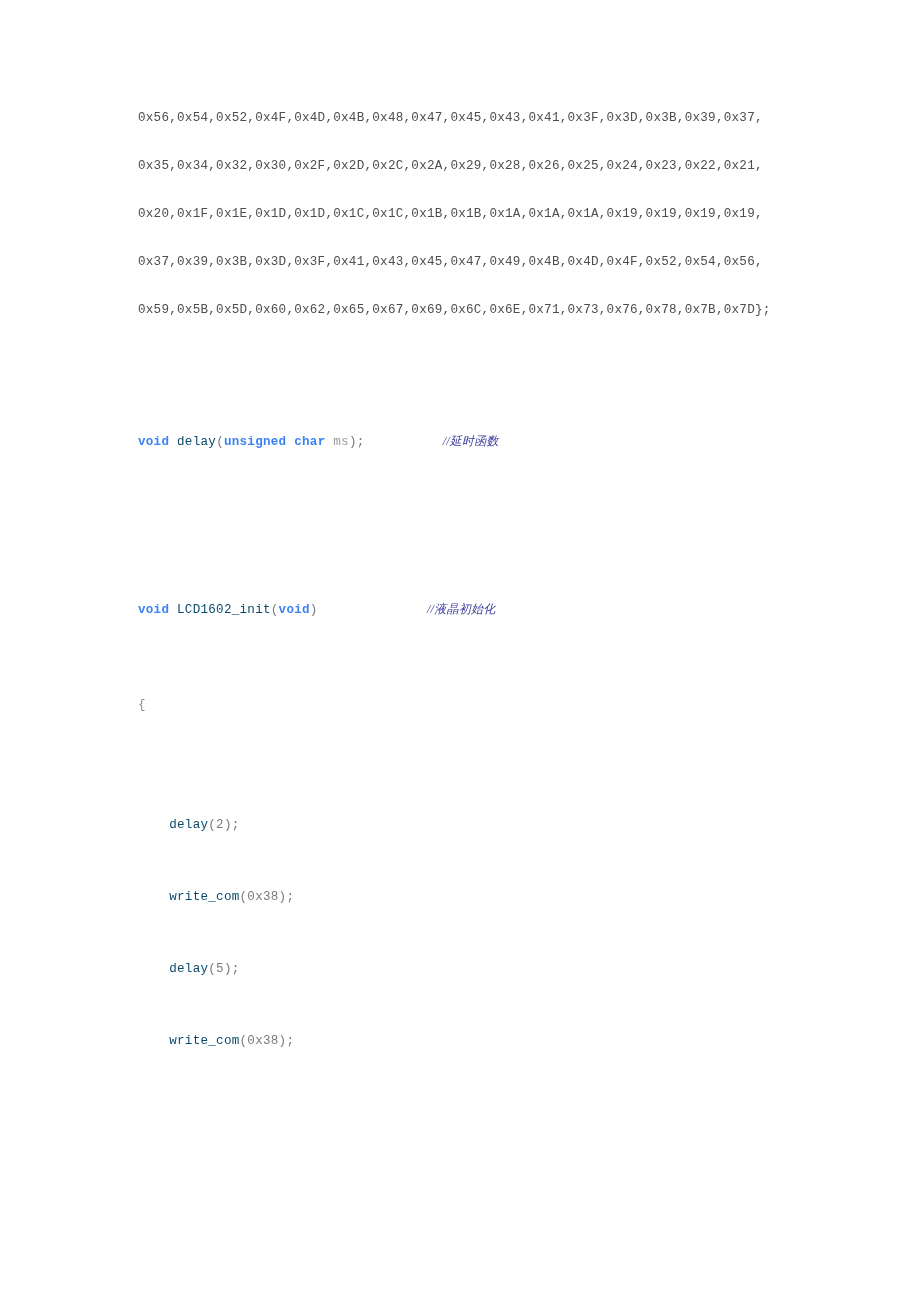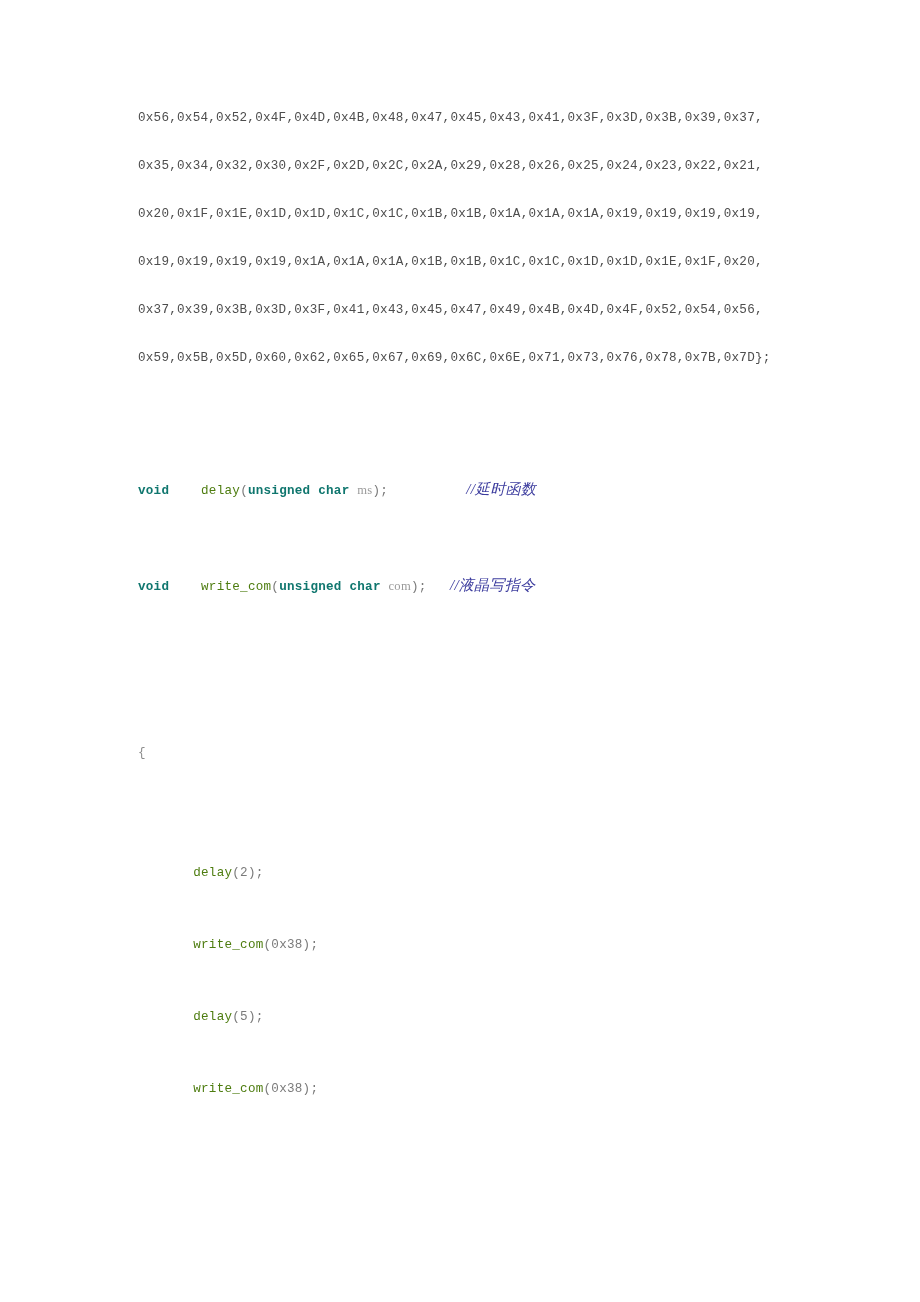--- a/index.html
+++ b/index.html
@@ -51,51 +51,50 @@
     line-height: 24px;
     letter-spacing: 0.02em;
     white-space: pre;
   }
   .code-line {
     height: 24px;
     white-space: pre;
   }
 
   
-  .kw       { color: #0f766e; font-weight: bold; }
-  .fn       { color: #4d7c0f; margin-left: 24px; }
-  .var      { color: #9a9a9a; font-family: Liberation Serif, serif; }
+  .kw       { color: #3b82f6; font-weight: bold; }
+  .fn       { color: #0c4a6e; }
+  .var      { color: #9a9a9a; }
   .punct    { color: #7a7a7a; }
   .brace    { color: #8c8c8c; }
-  .cmt      { color: #3c3c9e; font-style: italic; font-family: "Liberation Serif", "DejaVu Serif", serif; font-size: 15px; }
+  .cmt      { color: #3c3c9e; font-style: italic; font-family: "Liberation Serif", "DejaVu Serif", serif; font-size: 12px; }
 </style>
 </head>
 <body>
 
 <div id="page">
   <div id="content">
 
     <div>
       <p class="hex-para">0x56,0x54,0x52,0x4F,0x4D,0x4B,0x48,0x47,0x45,0x43,0x41,0x3F,0x3D,0x3B,0x39,0x37,</p>
       <p class="hex-para">0x35,0x34,0x32,0x30,0x2F,0x2D,0x2C,0x2A,0x29,0x28,0x26,0x25,0x24,0x23,0x22,0x21,</p>
       <p class="hex-para">0x20,0x1F,0x1E,0x1D,0x1D,0x1C,0x1C,0x1B,0x1B,0x1A,0x1A,0x1A,0x19,0x19,0x19,0x19,</p>
-      <p class="hex-para">0x19,0x19,0x19,0x19,0x1A,0x1A,0x1A,0x1B,0x1B,0x1C,0x1C,0x1D,0x1D,0x1E,0x1F,0x20,</p>
       <p class="hex-para">0x37,0x39,0x3B,0x3D,0x3F,0x41,0x43,0x45,0x47,0x49,0x4B,0x4D,0x4F,0x52,0x54,0x56,</p>
       <p class="hex-para last">0x59,0x5B,0x5D,0x60,0x62,0x65,0x67,0x69,0x6C,0x6E,0x71,0x73,0x76,0x78,0x7B,0x7D};</p>
     </div>
 
     <div class="code-block">
 
       
       <div class="code-line"><span class="kw">void</span><span class="punct"> </span><span class="fn">delay</span><span class="punct">(</span><span class="kw">unsigned char</span><span class="punct"> </span><span class="var">ms</span><span class="punct">);</span><span class="punct">          </span><span class="cmt">//延时函数</span></div>
 
-      <div class="code-line"><span class="kw">void</span><span class="punct"> </span><span class="fn">write_com</span><span class="punct">(</span><span class="kw">unsigned char</span><span class="punct"> </span><span class="var">com</span><span class="punct">);</span><span class="punct">   </span><span class="cmt">//液晶写指令</span></div>
 
 
       
+      <div class="code-line"><span class="kw">void</span><span class="punct"> </span><span class="fn">LCD1602_init</span><span class="punct">(</span><span class="kw">void</span><span class="punct">)</span><span class="punct">              </span><span class="cmt">//液晶初始化</span></div>
 
       <div class="code-line"><span class="brace">{</span></div>
 
       
       <div class="code-line"><span class="punct">    </span><span class="fn">delay</span><span class="punct">(2);</span></div>
       <div class="code-line"><span class="punct">    </span><span class="fn">write_com</span><span class="punct">(0x38);</span></div>
       <div class="code-line"><span class="punct">    </span><span class="fn">delay</span><span class="punct">(5);</span></div>
       <div class="code-line"><span class="punct">    </span><span class="fn">write_com</span><span class="punct">(0x38);</span></div>
       
       

